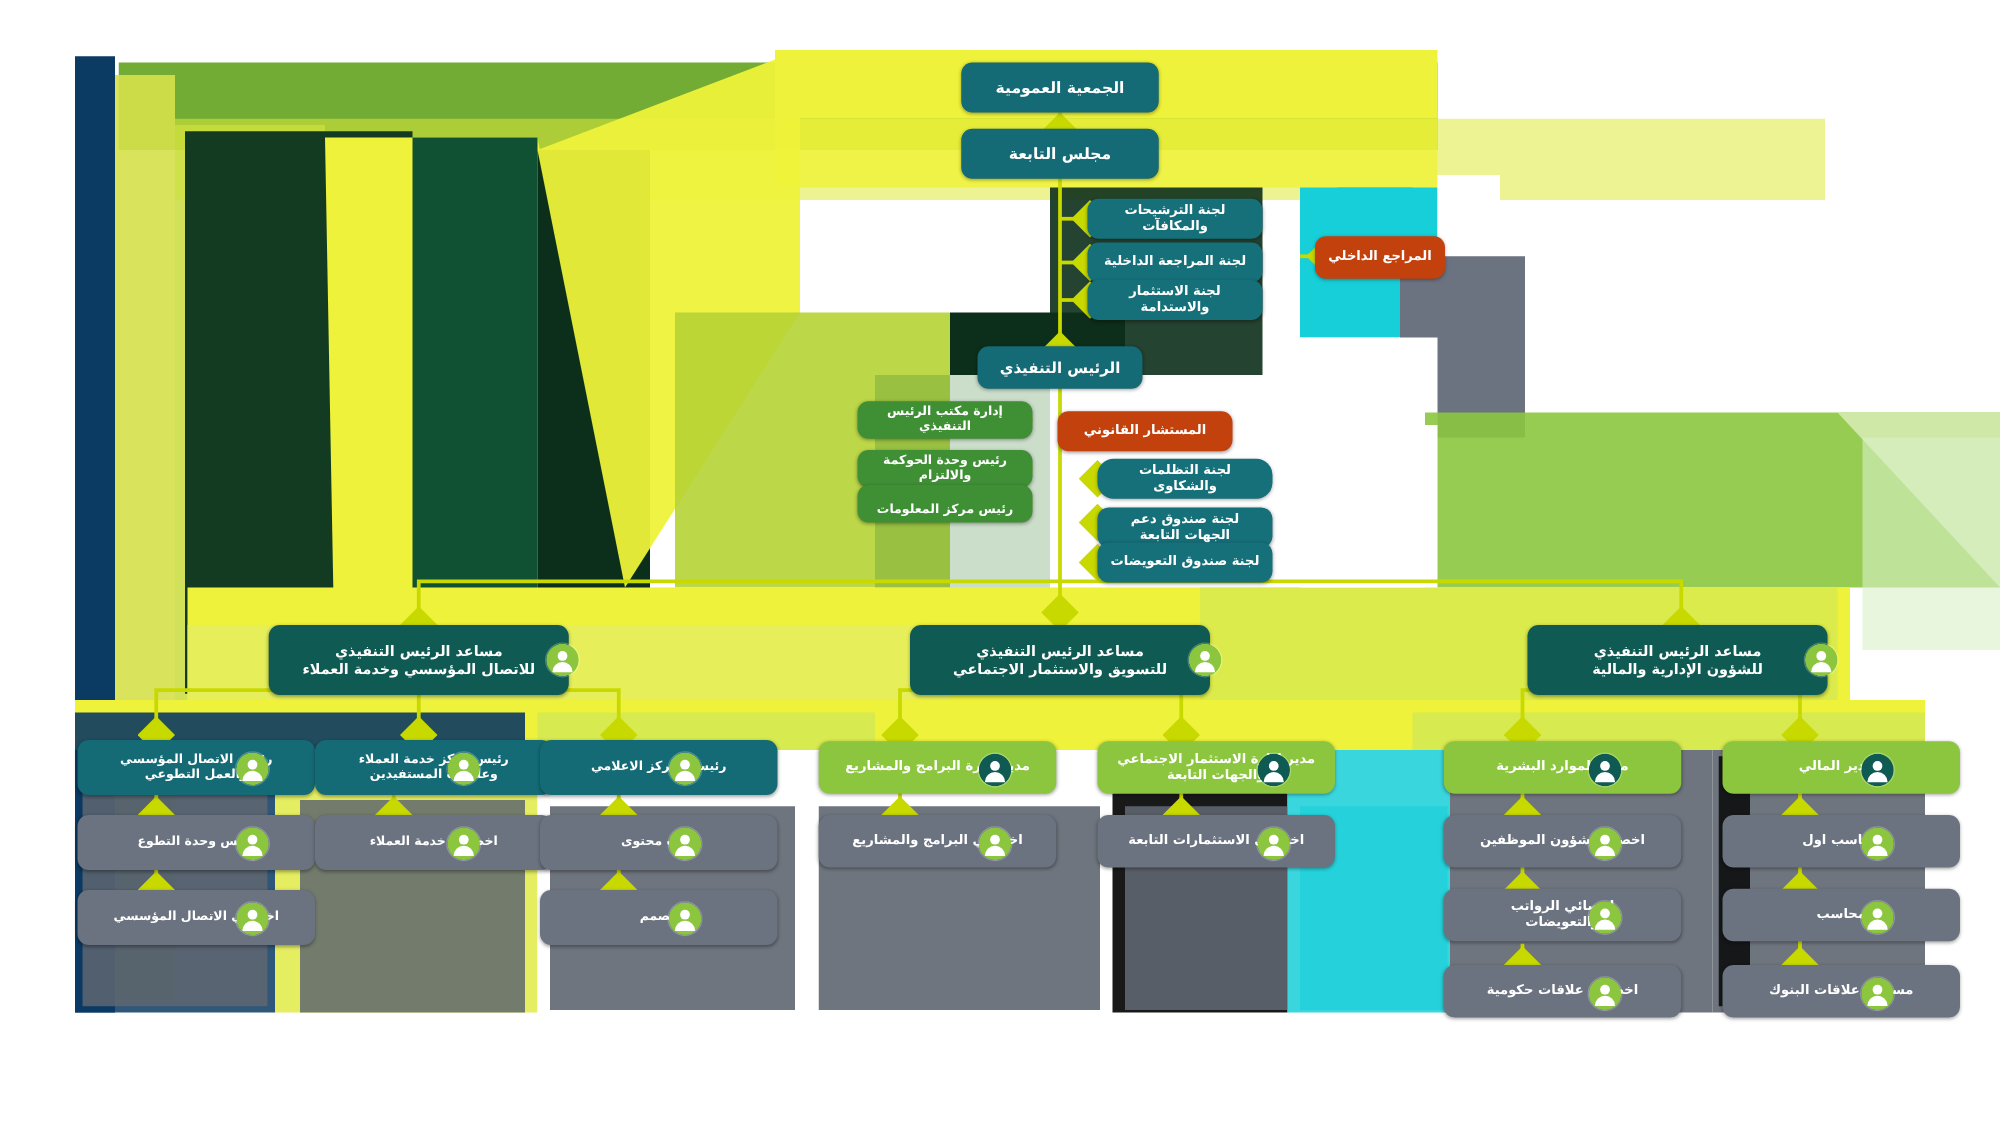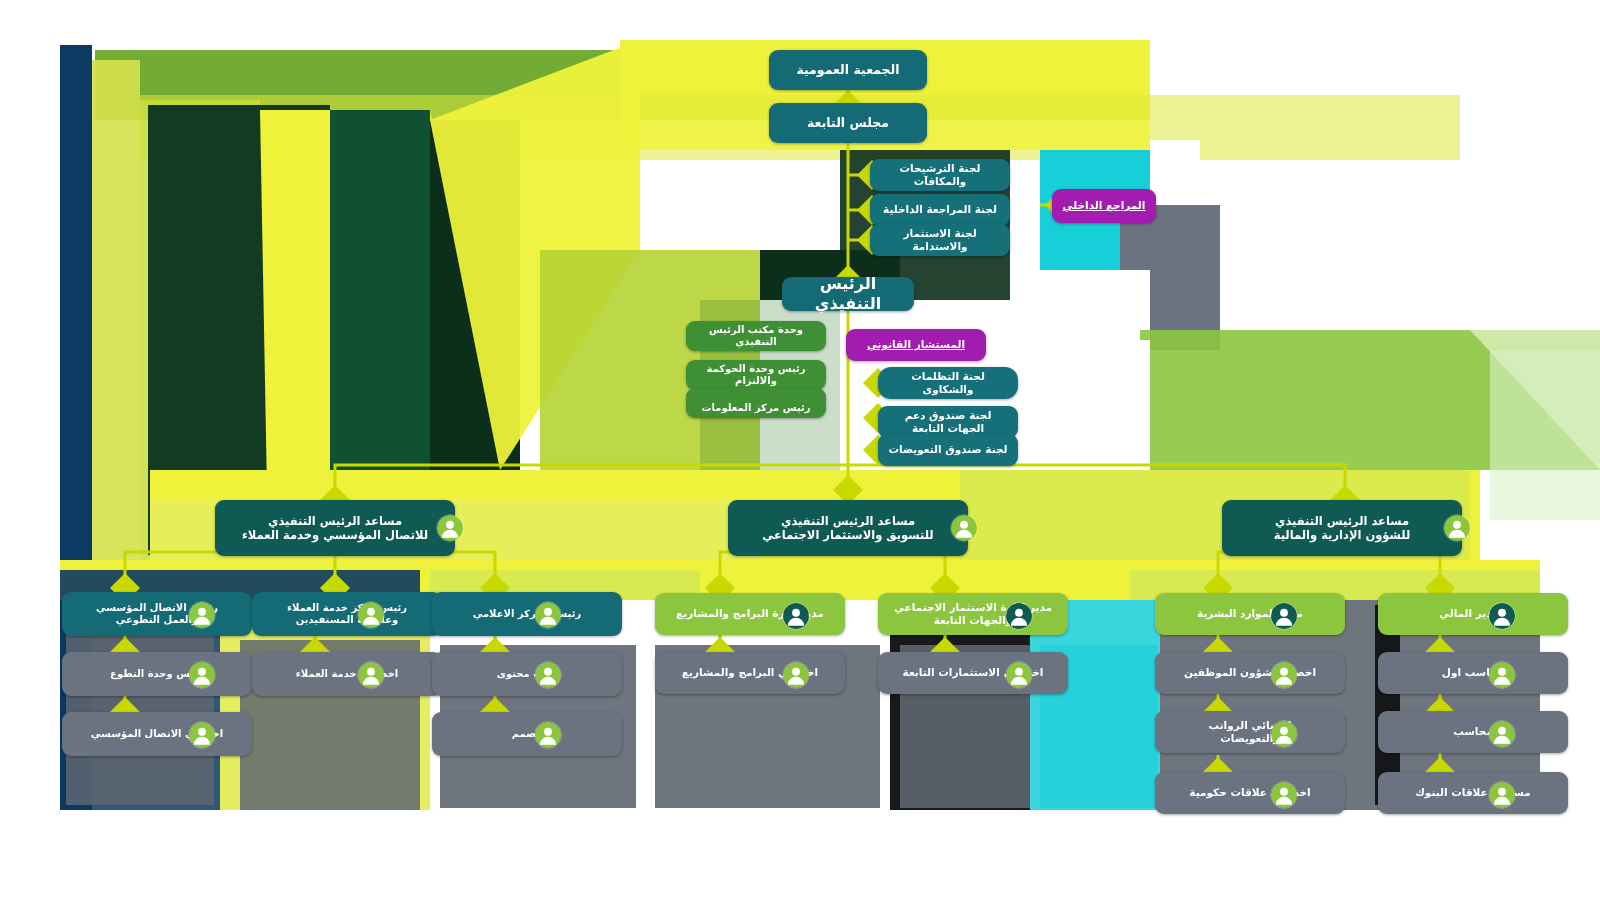--- a/index.html
+++ b/index.html
@@ -25,27 +25,27 @@
     z-index:5;
   }
   .node .lbl{display:block;width:100%;}
 
   
   .t-teal   {background:#146a75;}
   .t-teal2  {background:#15707a;text-align:center;}
   .t-dkgreen{background:#0f5a52;}
   .t-green  {background:#3f8f35;}
   .t-lime   {background:#8cc63f;}
-  .t-grey   {background:#a21caf;text-decoration:underline;}
+  .t-grey   {background:#c2410c;}
   .t-grey2  {background:#6b7280;}
 
   
   .sz-top   {width:158px;height:40px;font-size:12.5px;}
   .sz-cmt   {width:140px;height:32px;font-size:10.5px;}
-  .sz-ceo   {width:132px;height:34px;font-size:16px;}
+  .sz-ceo   {width:132px;height:34px;font-size:12px;}
   .sz-office{width:140px;height:30px;font-size:10px;}
   .sz-asst  {width:240px;height:56px;font-size:11.5px;}
   .sz-mgr   {width:190px;height:42px;font-size:10.5px;}
   .sz-staffw{width:190px;height:44px;font-size:10px;}
   .sz-aud   {width:104px;height:34px;font-size:10.5px;}
 
   
   .avatar{
     position:absolute;
     width:26px;height:26px;border-radius:50%;
@@ -184,21 +184,21 @@
   </div>
   <div class="node t-teal2 sz-cmt" style="left:870px;top:224px;">
     <span class="lbl">لجنة الاستثمار والاستدامة</span>
   </div>
 
   <div class="node t-teal sz-ceo" style="left:782px;top:277px;">
     <span class="lbl">الرئيس التنفيذي</span>
   </div>
 
   <div class="node t-green sz-office" style="left:686px;top:321px;">
-    <span class="lbl">وحدة مكتب الرئيس التنفيذي</span>
+    <span class="lbl">إدارة مكتب الرئيس التنفيذي</span>
   </div>
   <div class="node t-green sz-office" style="left:686px;top:360px;">
     <span class="lbl">رئيس وحدة الحوكمة والالتزام</span>
   </div>
   <div class="node t-green sz-office" style="left:686px;top:388px;align-items:flex-end;">
     <span class="lbl">رئيس مركز المعلومات</span>
   </div>
 
   <div class="node t-grey sz-cmt" style="left:846px;top:329px;">
     <span class="lbl">المستشار القانوني</span>

